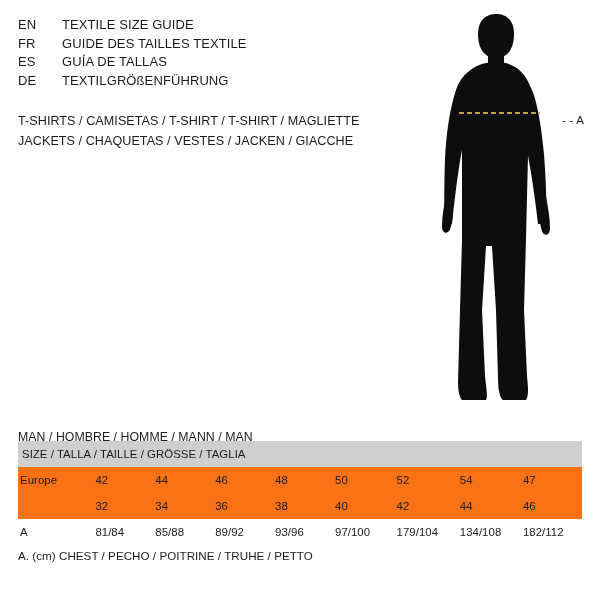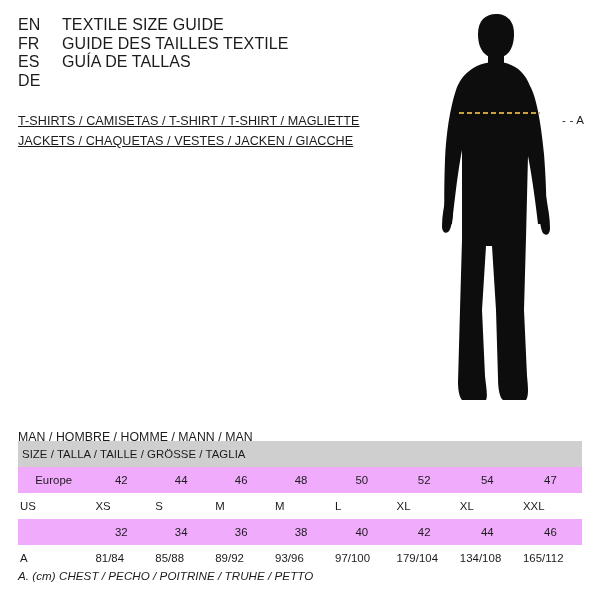--- a/index.html
+++ b/index.html
@@ -24,38 +24,37 @@
   
   .lang-block {
     position: absolute;
     left: 18px;
     top: 16px;
     width: 360px;
   }
   .lang-row {
     display: flex;
     align-items: baseline;
-    font-size: 16px;
+    font-size: 13px;
     line-height: 18.6px;
     letter-spacing: 0.1px;
     white-space: nowrap;
   }
   .lang-code {
     width: 44px;
     flex: 0 0 44px;
   }
   .lang-name { }
 
   
   .garment-block {
     position: absolute;
     left: 18px;
     top: 111px;
     width: 400px;
-    text-decoration: underline;
   }
   .garment-line {
     font-size: 12.6px;
     line-height: 20px;
     white-space: nowrap;
     letter-spacing: 0.05px;
   }
 
   
   .figure-wrap {
@@ -95,34 +94,33 @@
   table.size-table td {
     padding: 4px;
     height: 18px;
     vertical-align: middle;
     letter-spacing: 0.05px;
   }
   .row-head td {
     background: #cfcfcf;
     height: 17px;
   }
-  .row-alt td { background: #f0abfc; text-align: center; }
+  .row-alt td { background: #f97316; }
   .row-plain td { background: #ffffff; }
   .c-label { width: 78px; padding-left: 2px !important; }
   .c-val { width: 60px; text-align: left; }
   .hdr-text { padding-left: 2px; }
 
   .footnote {
     position: absolute;
     left: 18px;
-    top: 569px;
+    top: 549px;
     font-size: 11.6px;
     letter-spacing: 0.05px;
     white-space: nowrap;
-    font-style: italic;
   }
 </style>
 </head>
 <body>
 
 <div class="page">
 
   <div class="lang-block">
     <div class="lang-row">
       <span class="lang-code">EN</span>
@@ -131,20 +129,21 @@
     <div class="lang-row">
       <span class="lang-code">FR</span>
       <span class="lang-name">GUIDE DES TAILLES TEXTILE</span>
     </div>
     <div class="lang-row">
       <span class="lang-code">ES</span>
       <span class="lang-name">GUÍA DE TALLAS</span>
     </div>
     <div class="lang-row">
       <span class="lang-code">DE</span>
+      <span class="lang-name">TEXTILGRÖßENFÜHRUNG</span>
     </div>
   </div>
 
   <div class="garment-block">
     <div class="garment-line">T-SHIRTS / CAMISETAS / T-SHIRT / T-SHIRT / MAGLIETTE</div>
     <div class="garment-line">JACKETS / CHAQUETAS / VESTES / JACKEN / GIACCHE</div>
   </div>
 
   <div class="figure-wrap">
     <svg width="200" height="400" viewBox="0 0 200 400">
@@ -207,51 +206,40 @@
         <td class="c-label">Europe</td>
         <td class="c-val">42</td>
         <td class="c-val">44</td>
         <td class="c-val">46</td>
         <td class="c-val">48</td>
         <td class="c-val">50</td>
         <td class="c-val">52</td>
         <td class="c-val">54</td>
         <td class="c-val">47</td>
       </tr>
-      <tr class="row-plain">
-        <td class="c-label">US</td>
-        <td class="c-val">XS</td>
-        <td class="c-val">S</td>
-        <td class="c-val">M</td>
-        <td class="c-val">M</td>
-        <td class="c-val">L</td>
-        <td class="c-val">XL</td>
-        <td class="c-val">XL</td>
-        <td class="c-val">XXL</td>
-      </tr>
       <tr class="row-alt">
         <td class="c-label"></td>
         <td class="c-val">32</td>
         <td class="c-val">34</td>
         <td class="c-val">36</td>
         <td class="c-val">38</td>
         <td class="c-val">40</td>
         <td class="c-val">42</td>
         <td class="c-val">44</td>
         <td class="c-val">46</td>
       </tr>
       <tr class="row-plain">
         <td class="c-label">A</td>
         <td class="c-val">81/84</td>
         <td class="c-val">85/88</td>
         <td class="c-val">89/92</td>
         <td class="c-val">93/96</td>
         <td class="c-val">97/100</td>
         <td class="c-val">179/104</td>
         <td class="c-val">134/108</td>
-        <td class="c-val">165/112</td>
+        <td class="c-val">182/112</td>
       </tr>
     </tbody>
   </table>
 
   <div class="footnote">A. (cm) CHEST / PECHO / POITRINE / TRUHE / PETTO</div>
 
 </div>
 
 </body></html>

